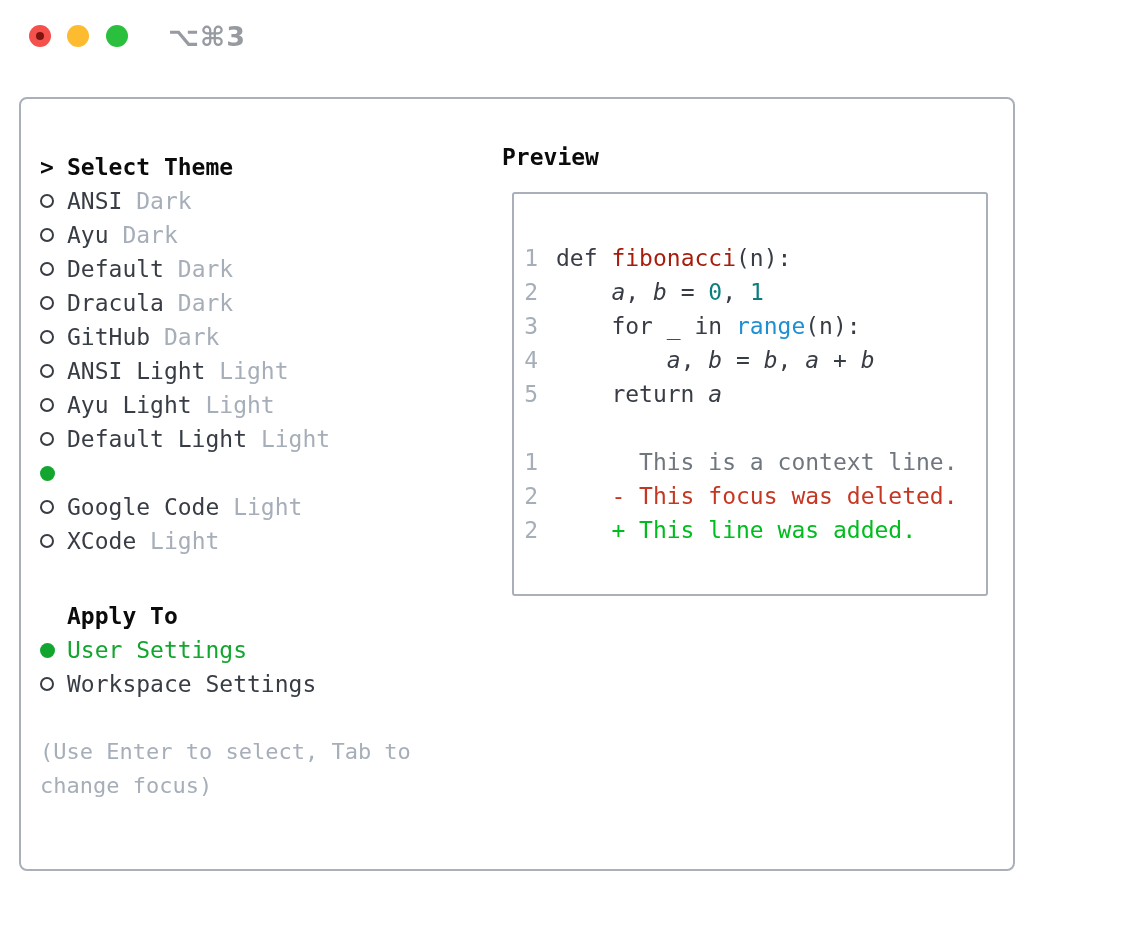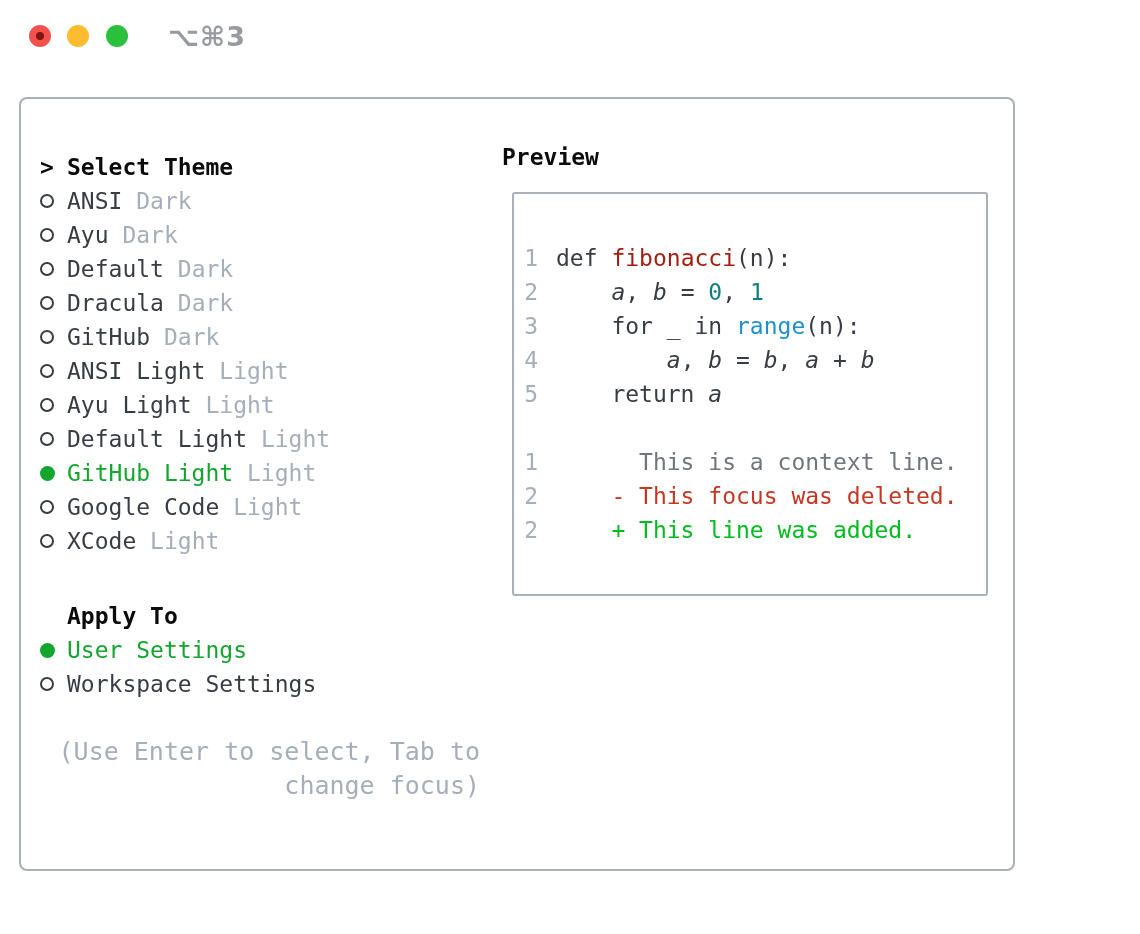--- a/index.html
+++ b/index.html
@@ -60,21 +60,21 @@
   }
   .marker .circle.selected { border:none; width:15px; height:15px; background:var(--accent-green); top:9.5px; }
   .marker .caret { font-weight:bold; color:var(--header-black); }
   .row.header .label { font-weight:bold; color:var(--header-black); }
   .row .label { white-space:pre; }
   .row.selected .label .name-part { color:var(--accent-green); }
   .variant { color:var(--muted-gray); }
 
   .apply-block { margin-top:41px; }
   .hint {
-    margin-top:34px; width:440px; font-size:25px; line-height:34px; color:var(--muted-gray);text-align:right;
+    margin-top:34px; width:440px; font-size:22px; line-height:34px; color:var(--muted-gray);
   }
 
   
   .preview-title { height:34px; line-height:34px; font-size:23px; font-weight:bold; color:var(--header-black); }
   .preview-box {
     margin-top:18px; margin-left:10px; width:476px; height:404px;
     border:2px solid var(--border-gray); border-radius:3px; padding:47px 0 0 10px;
     overflow:hidden;
   }
   .pline { display:flex; height:34px; line-height:34px; font-size:23px; white-space:pre; }
@@ -154,21 +154,20 @@
           <div class="row">
             <span class="marker">
               <span class="circle"></span>
             </span>
             <span class="label"><span class="name-part">Default Light </span><span class="variant">Light</span></span>
           </div>
           <div class="row selected">
             <span class="marker">
               <span class="circle selected"></span>
             </span>
-            <span class="label"><span class="name-part">GitHub Light </span><span class="variant">Light</span></span>
           </div>
           <div class="row">
             <span class="marker">
               <span class="circle"></span>
             </span>
             <span class="label"><span class="name-part">Google Code </span><span class="variant">Light</span></span>
           </div>
           <div class="row">
             <span class="marker">
               <span class="circle"></span>

